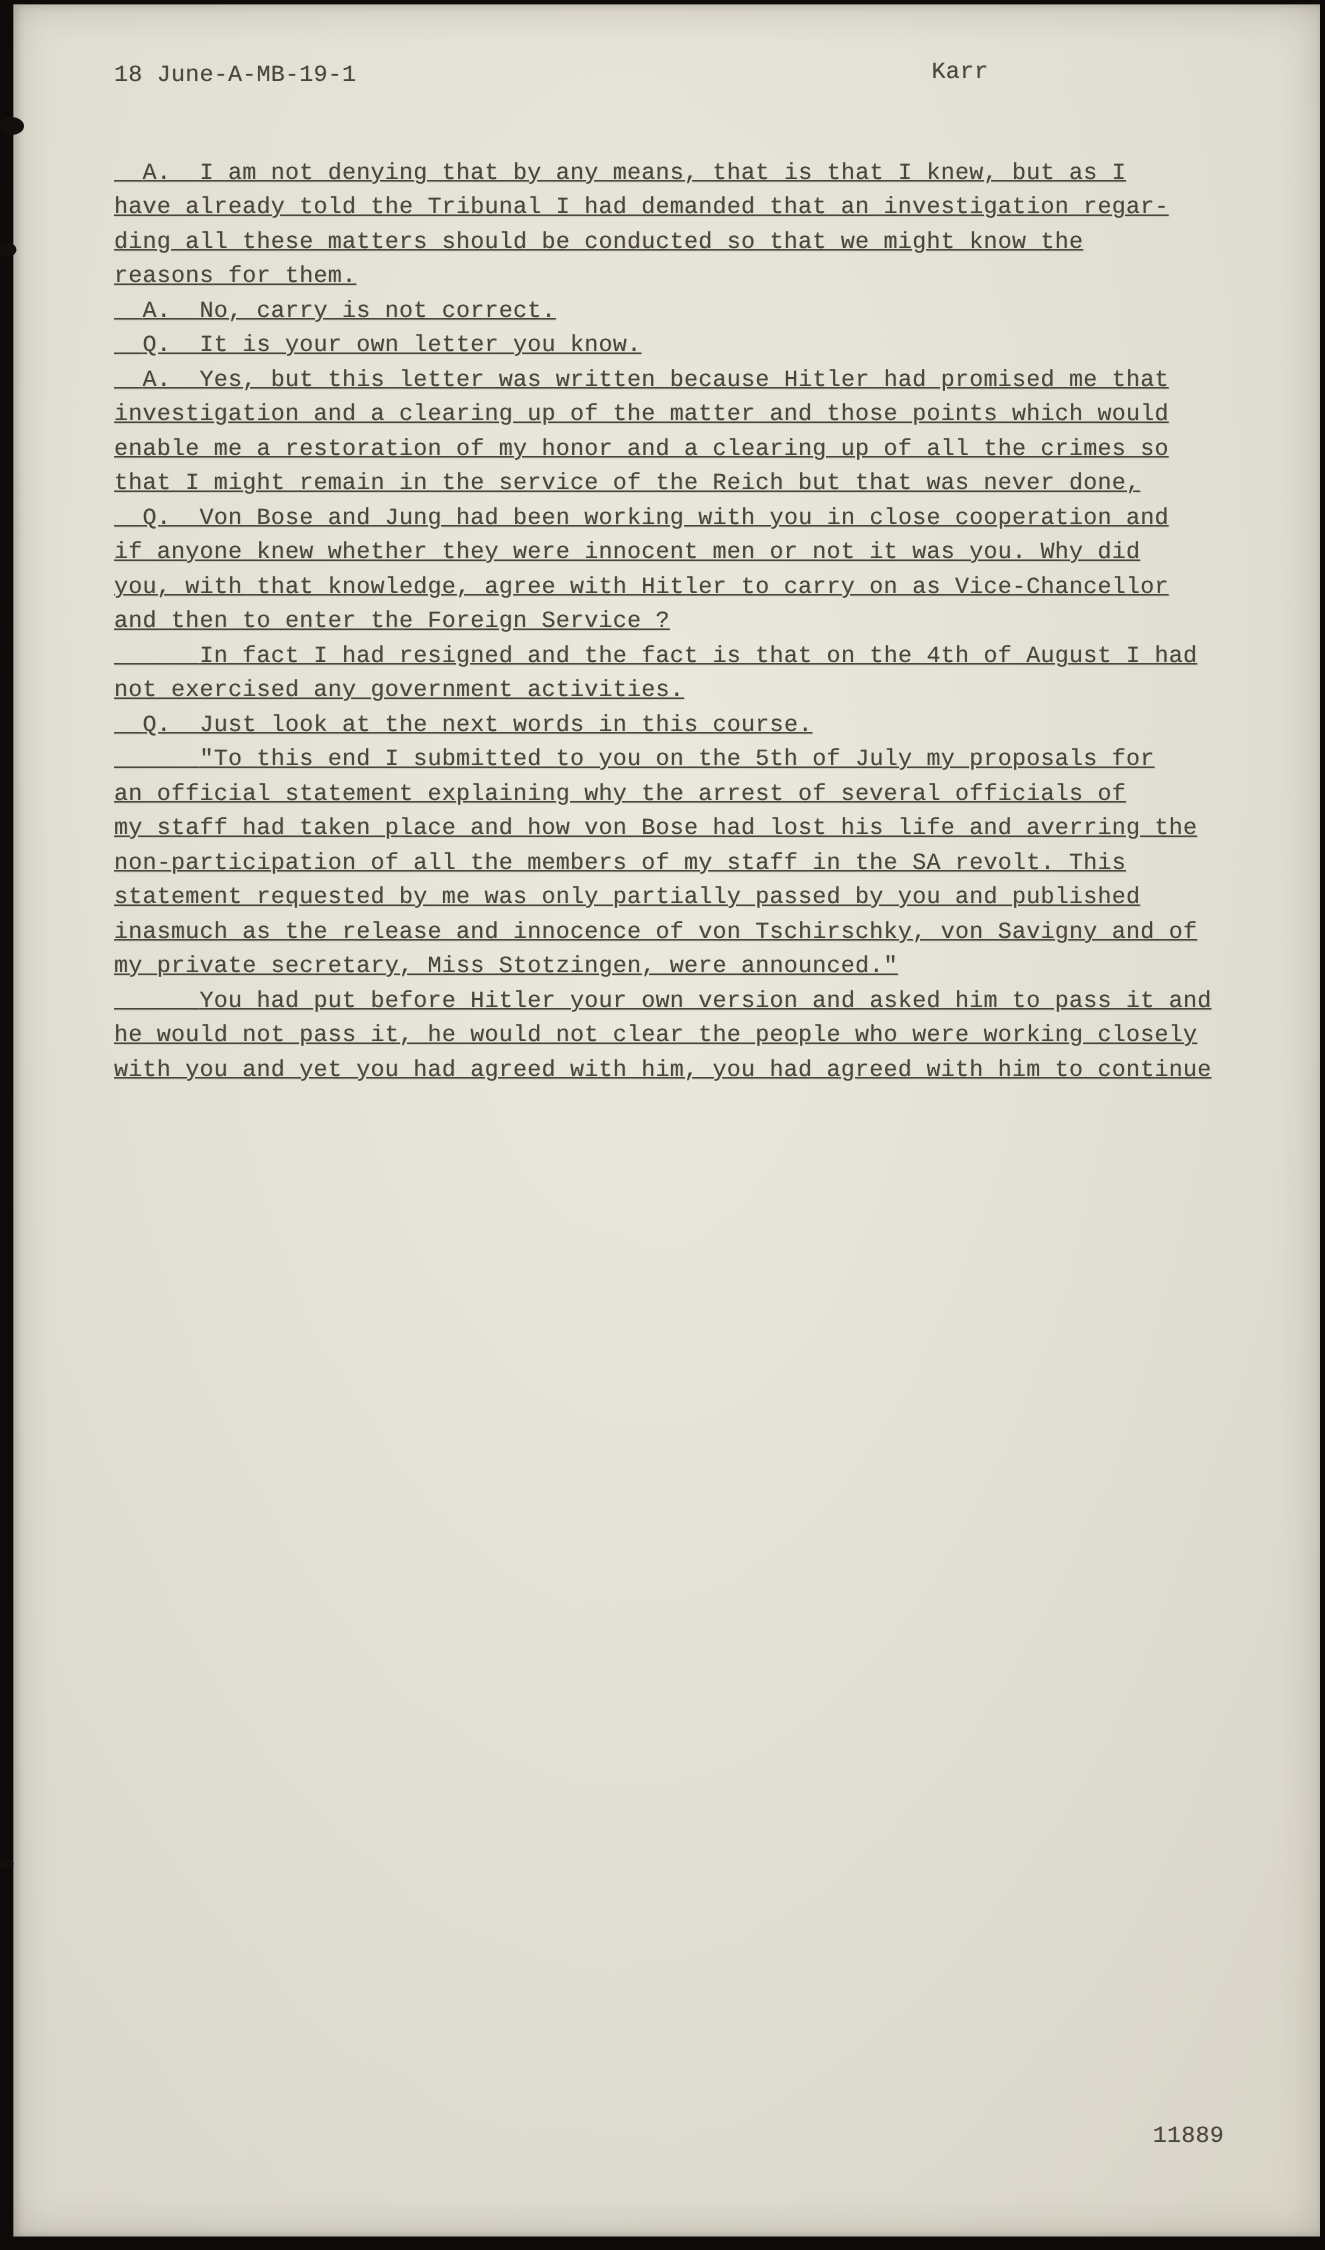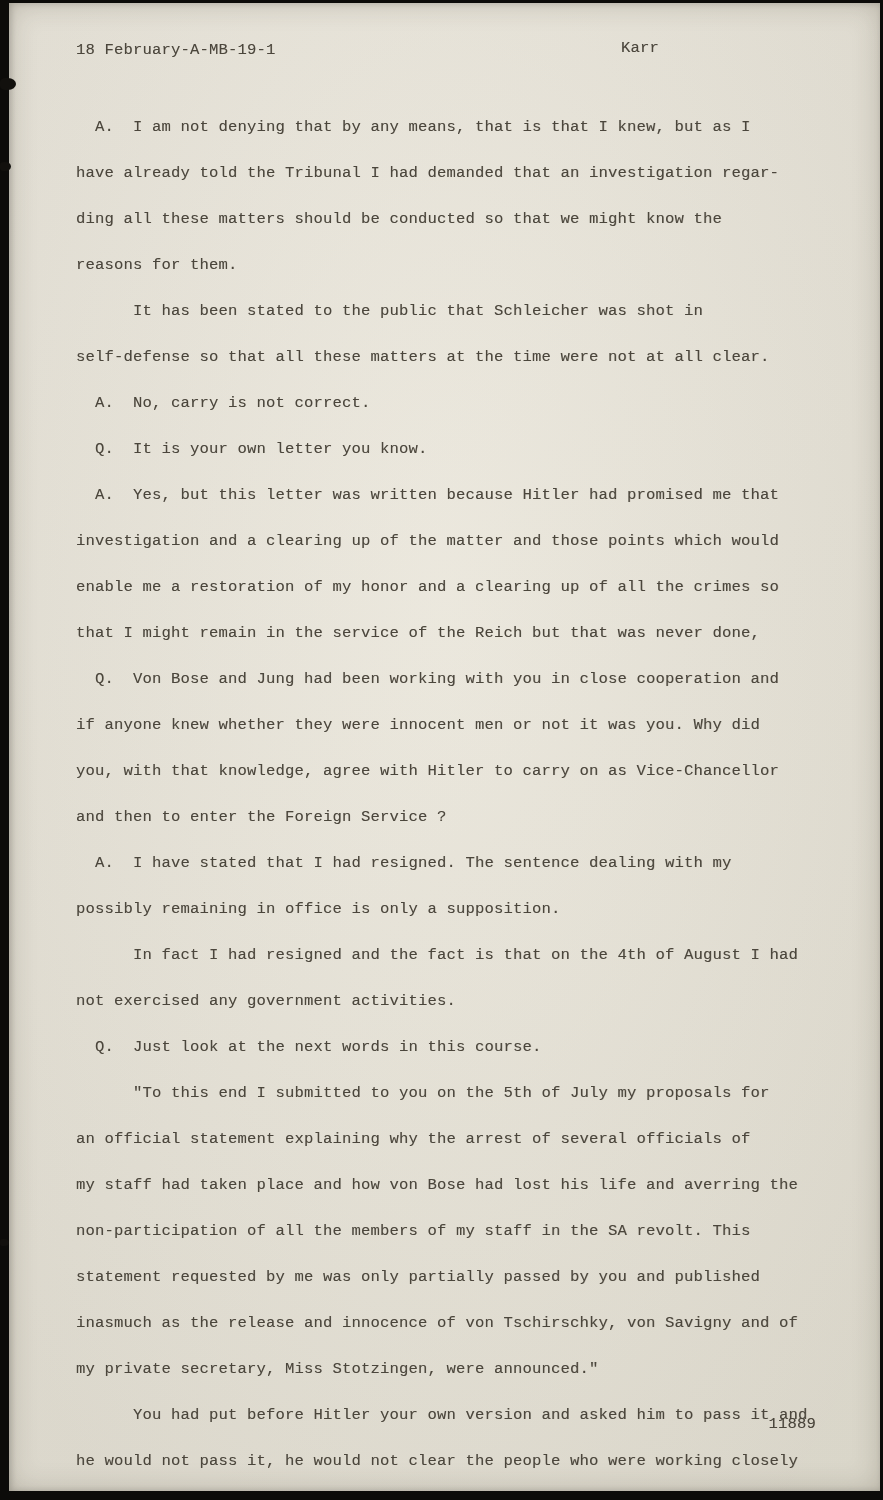--- a/index.html
+++ b/index.html
@@ -57,57 +57,54 @@
   .doc-body {
     position: absolute;
     left: 67px;
     top: 101px;
     width: 748px;
   }
   .doc-body p {
     margin: 0;
     padding: 0;
     white-space: pre-wrap;
-    line-height: 46px;
+    line-height: 23px;
+    text-decoration: underline;
   }
   .page-number {
     position: absolute;
     left: 67px;
     top: 1412px;
     width: 740px;
     text-align: right;
   }
 </style>
 </head>
 <body>
 
 <div class="scan-frame">
   <div class="paper">
-    <div class="typed header-left">18 February-A-MB-19-1</div>
+    <div class="typed header-left">18 June-A-MB-19-1</div>
     <div class="typed header-right">Karr</div>
 
     <div class="typed doc-body">
         <p>  A.  I am not denying that by any means, that is that I knew, but as I
 have already told the Tribunal I had demanded that an investigation regar-
 ding all these matters should be conducted so that we might know the
 reasons for them.</p>
-        <p>      It has been stated to the public that Schleicher was shot in
-self-defense so that all these matters at the time were not at all clear.</p>
         <p>  A.  No, carry is not correct.</p>
         <p>  Q.  It is your own letter you know.</p>
         <p>  A.  Yes, but this letter was written because Hitler had promised me that
 investigation and a clearing up of the matter and those points which would
 enable me a restoration of my honor and a clearing up of all the crimes so
 that I might remain in the service of the Reich but that was never done,</p>
         <p>  Q.  Von Bose and Jung had been working with you in close cooperation and
 if anyone knew whether they were innocent men or not it was you. Why did
 you, with that knowledge, agree with Hitler to carry on as Vice-Chancellor
 and then to enter the Foreign Service ?</p>
-        <p>  A.  I have stated that I had resigned. The sentence dealing with my
-possibly remaining in office is only a supposition.</p>
         <p>      In fact I had resigned and the fact is that on the 4th of August I had
 not exercised any government activities.</p>
         <p>  Q.  Just look at the next words in this course.</p>
         <p>      "To this end I submitted to you on the 5th of July my proposals for
 an official statement explaining why the arrest of several officials of
 my staff had taken place and how von Bose had lost his life and averring the
 non-participation of all the members of my staff in the SA revolt. This
 statement requested by me was only partially passed by you and published
 inasmuch as the release and innocence of von Tschirschky, von Savigny and of
 my private secretary, Miss Stotzingen, were announced."</p>

